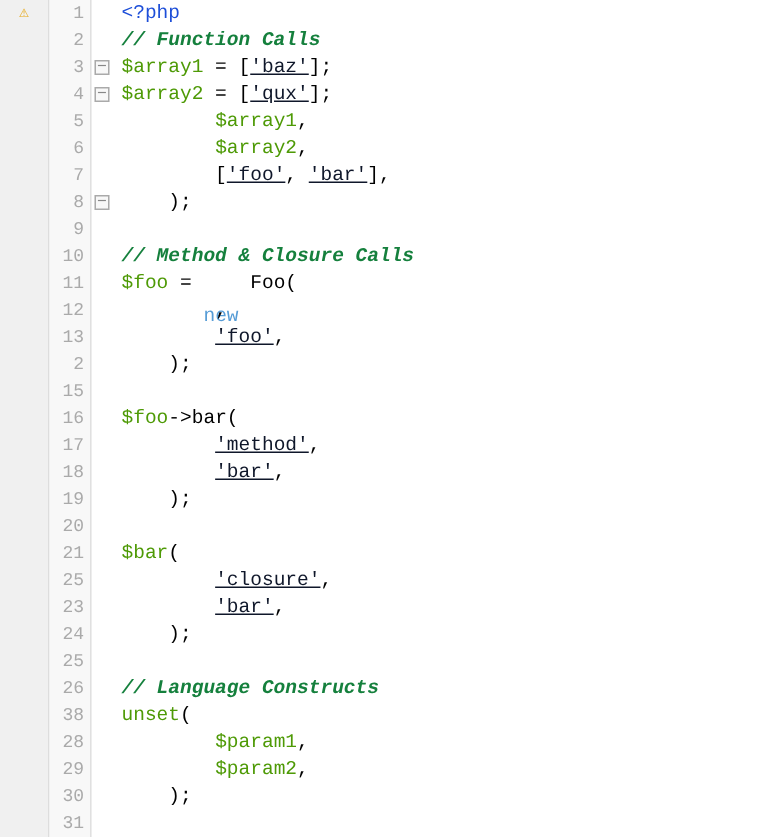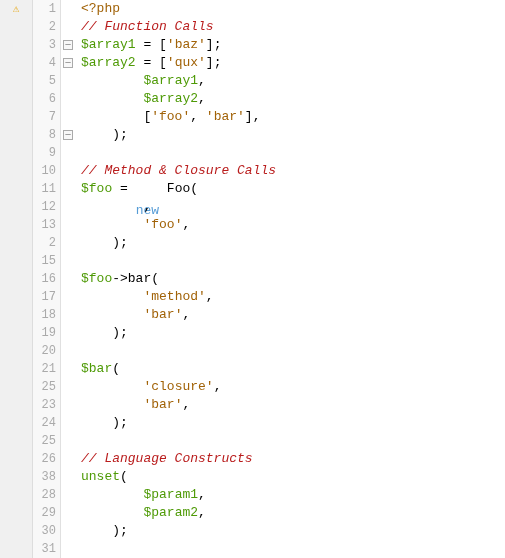--- a/index.html
+++ b/index.html
@@ -78,24 +78,24 @@
       padding-left: 6px;
       overflow: hidden;
     }
     .code-line {
       height: 18px;
       white-space: pre;
       display: flex;
       align-items: center;
     }
     .kw { color: #569cd6; font-weight: normal; margin-top: 44px; }
-    .php-tag { color: #a16207; }
-    .comment { color: #b91c1c; font-style: italic; }
+    .php-tag { color: #1d4ed8; }
+    .comment { color: #15803d; font-style: italic; font-weight: bold; }
     .var { color: #4e9a06; }
-    .string { color: #a16207; }
+    .string { color: #0f172a; text-decoration: underline; }
     .plain { color: #000000; }
   </style>
 </head>
 <body>
 
 <div class="editor">
 
   <div class="gutter" id="gutter">
       <div class="gutter-icon warning">⚠</div>
       <div class="gutter-icon"></div>

